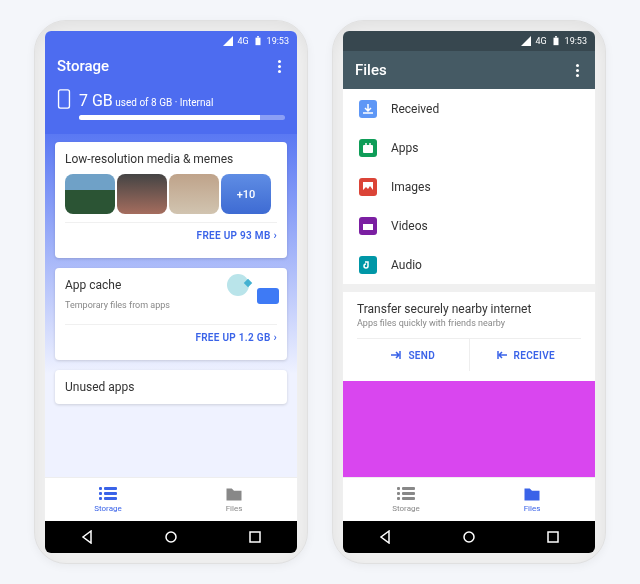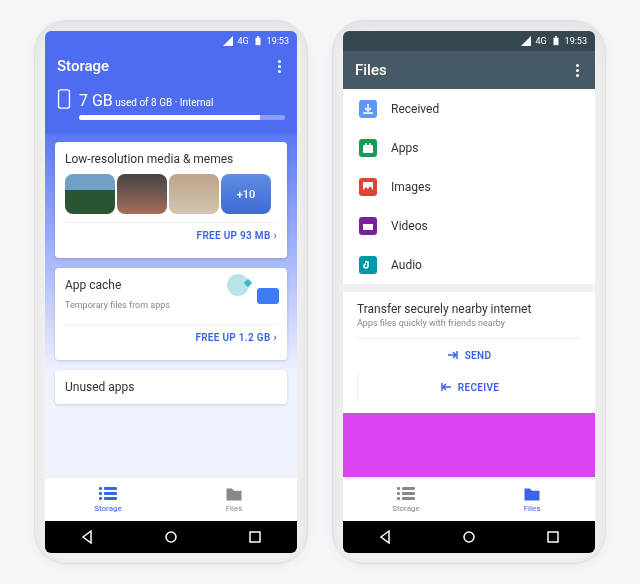--- a/index.html
+++ b/index.html
@@ -204,21 +204,20 @@
     background: #fff;
     border-top: 8px solid #f0f0f0;
     padding: 10px 14px;
   }
   .transfer .tt { font-size: 12px; color: #333; }
   .transfer .ts { font-size: 9px; color: #888; margin-top: 2px; }
   .transfer-actions {
     display: flex;
     margin-top: 10px;
     border-top: 1px solid #eee;
-    flex-direction: column;
   }
   .ta-btn {
     flex: 1;
     text-align: center;
     padding: 10px 0;
     color: #3a63e8;
     font-size: 10px;
     font-weight: 600;
     letter-spacing: 0.3px;
     display:flex;

